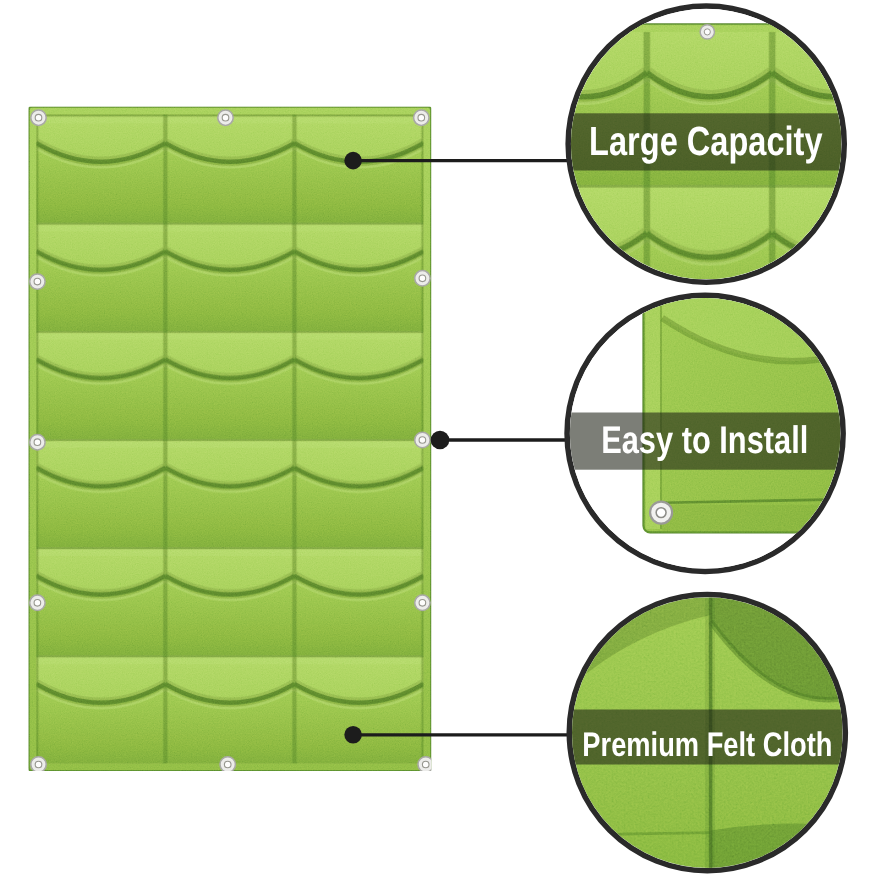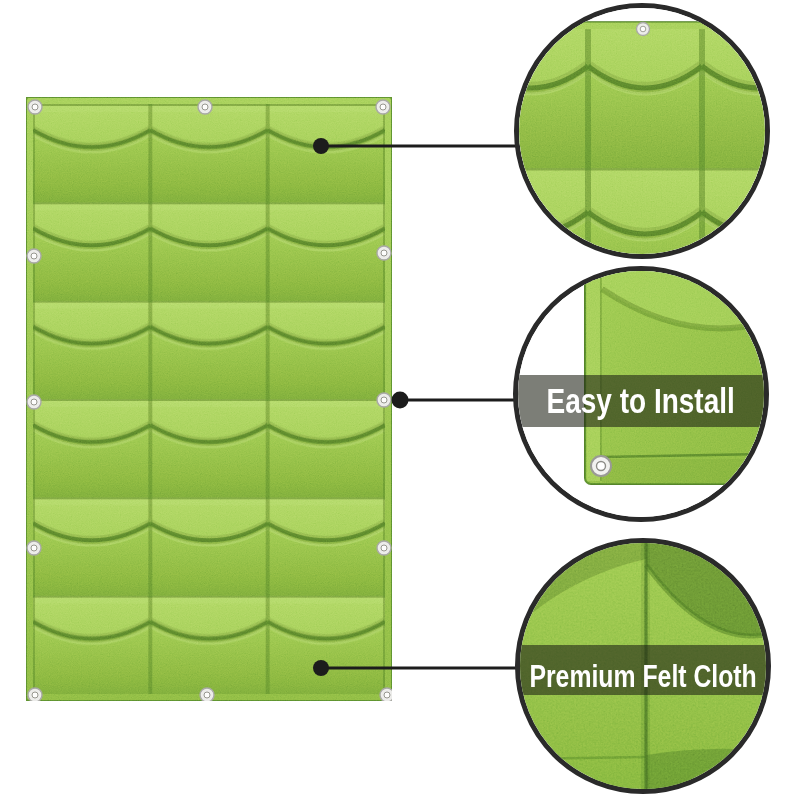--- a/index.html
+++ b/index.html
@@ -145,20 +145,23 @@
       <rect width="246" height="246" fill="#fff"></rect>
       <rect x="0" y="14" width="246" height="232" fill="url(#cellsBig)"></rect>
       <rect x="0" y="14" width="246" height="7" fill="#9ccb52"></rect>
       <rect x="0" y="13" width="246" height="1.8" fill="#55842a" opacity="0.8"></rect>
       <rect x="0" y="14" width="246" height="232" class="noise" filter="url(#nz2)"></rect>
       <g transform="translate(124,21)">
         <circle r="6.5" fill="#ececea" stroke="#a9a9a5" stroke-width="1.3"></circle>
         <circle r="2.8" fill="#fdfdfc" stroke="#97978f" stroke-width="0.9"></circle>
       </g>
     </svg>
+    <div class="band">
+      <span class="band-label">Large Capacity</span>
+    </div>
   </div>
 
   <div class="callout-circle" id="circle-easy-install">
     <svg class="scene" viewBox="0 0 246 246">
       <defs>
         <linearGradient id="gPanel2" x1="0" y1="0" x2="1" y2="1">
           <stop offset="0" stop-color="#94c64b"></stop>
             <stop offset="1" stop-color="#7cb03a"></stop>
         </linearGradient>
         <filter id="nz3" x="0%" y="0%" width="100%" height="100%">

